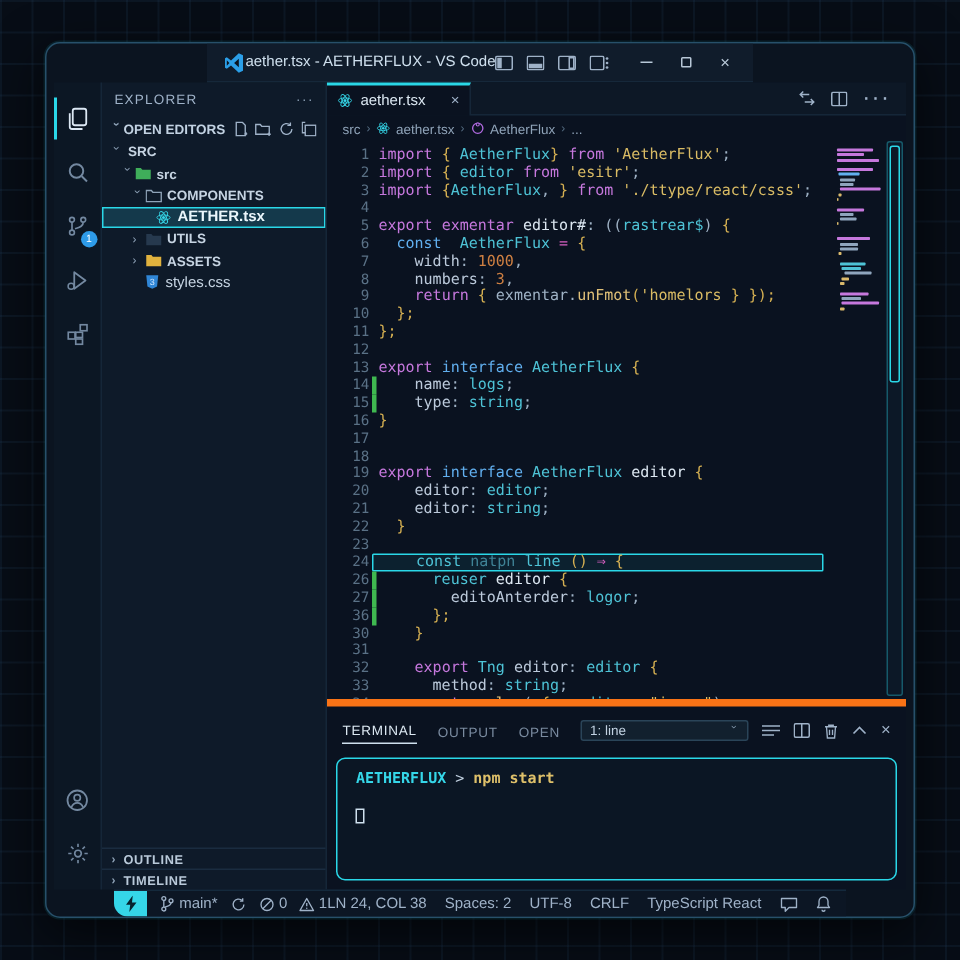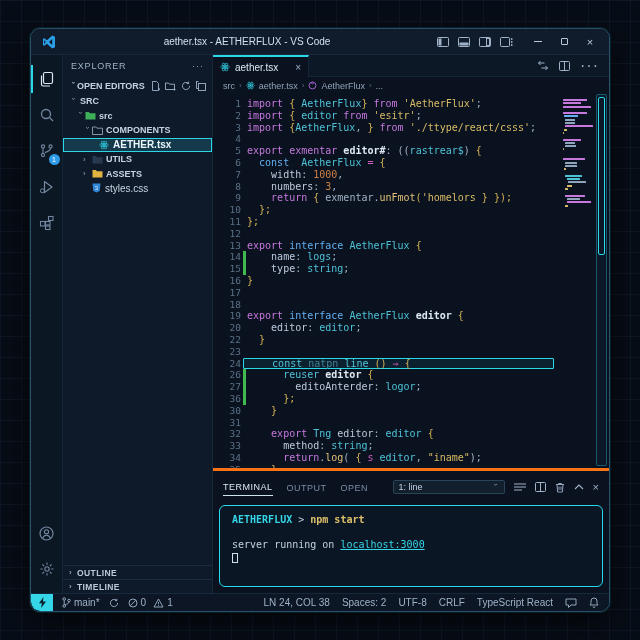--- a/index.html
+++ b/index.html
@@ -10,21 +10,21 @@
     background-image:
       linear-gradient(rgba(34,64,92,.20) 1px, transparent 1px),
       linear-gradient(90deg, rgba(34,64,92,.20) 1px, transparent 1px);
     background-size:21px 21px;
     color:#c2d2e2; overflow:hidden; position:relative;
   }
   .window {
     position:absolute; left:30px; top:28px; width:580px; height:584px;
     background:#0b1420; border:1px solid #27506a; border-radius:10px;
     box-shadow:0 0 0 1px rgba(42,216,232,.10), 0 10px 34px rgba(0,0,0,.65);
-    display:flex; flex-direction:column; overflow:hidden;
+    display:flex; flex-direction:column; overflow:hidden;align-items:center;
   }
   
   .titlebar { height:26px; background:#101c2b; display:flex; align-items:center; flex:none;
     border-bottom:1px solid #16283a; padding:0 8px; }
   .vscode-logo { width:16px; height:16px; flex:none; margin-left:2px; }
   .tb-title { flex:1; text-align:center; font-size:10px; color:#cfe0ee; }
   .tb-icons { display:flex; align-items:center; gap:9px; color:#9fb2c8; }
   .tb-icons svg { display:block; }
   .winctl { display:flex; align-items:center; gap:4px; margin-left:14px; }
   .winbtn { width:22px; height:18px; display:flex; align-items:center; justify-content:center; color:#b8c8d8; font-size:11px; border-radius:3px; }
@@ -67,27 +67,27 @@
   .code-lines { position:absolute; inset:4px 0 0 0; }
   .code-row { height:11.8px; display:flex; align-items:center; font-size:10px; line-height:11.8px; }
   .code-row .ln { width:28px; text-align:right; color:#5a7186; flex:none; font-size:9.5px; }
   .rowbox { flex:1; display:flex; align-items:center; height:100%; margin-left:2px; position:relative; padding-left:4px; }
   .rowbox .changebar { position:absolute; left:0; top:0; bottom:0; width:2.5px; background:#3fb950; }
   .code-text { white-space:pre; }
   .code-row.hl .rowbox { border:1px solid #2ad8e8; background:rgba(42,216,232,.08); margin-right:55px; border-radius:1px; }
   .tk-kw{color:#c678dd} .tk-kw2{color:#61afef} .tk-type{color:#4ec3d6}
   .tk-fn{color:#e0c078} .tk-str{color:#d9bb64} .tk-num{color:#cd7f42}
   .tk-pun{color:#d4af52} .tk-op{color:#d55fc0} .tk-txt{color:#9fb2c5}
-  .tk-prop{color:#bccadb} .tk-bold{color:#dde8f2;font-weight:bold} .tk-dimteal{color:#3f8396}
+  .tk-prop{color:#bccadb} .tk-bold{color:#dde8f2;font-weight:normal} .tk-dimteal{color:#3f8396}
   .minimap { position:absolute; right:16px; top:5px; width:30px; }
   .minimap div { margin-bottom:1.3px; border-radius:.5px; }
   .scrollbar { position:absolute; right:2px; top:0; bottom:2px; width:11px; border:1px solid rgba(42,216,232,.35); border-radius:2px; background:rgba(14,30,46,.5); }
   .scroll-thumb { position:absolute; left:1px; right:1px; top:2px; height:158px; border:1.5px solid #2ad8e8; border-radius:2px; }
   
-  .termheader { height:22px; flex:none; border-top:3px solid #f97316; display:flex; align-items:center; padding:16px 10px; gap:14px; font-size:9px; color:#7a8ba0; }
+  .termheader { height:22px; flex:none; border-top:5px solid #f97316; display:flex; align-items:center; padding:16px 10px; gap:14px; font-size:9px; color:#7a8ba0; }
   .term-tab { letter-spacing:.5px; padding:4px 0 3px; }
   .term-tab.active { color:#dce8f2; border-bottom:1px solid #cfe0ee; }
   .term-right { margin-left:auto; display:flex; align-items:center; gap:9px; color:#9fb2c8; }
   .term-select { width:112px; height:14px; background:#12202e; border:1px solid #2a4458; border-radius:2px; display:flex; align-items:center; font-size:9px; color:#c2d2e2; padding:0 5px; gap:4px; }
   .term-select .chev { margin-left:auto; transform:rotate(90deg); font-size:7px; }
   .termbody { height:90px; flex:none; padding:2px 6px 6px 6px; }
   .termbox { height:100%; border:1.5px solid #2ad8e8; border-radius:6px; background:rgba(12,26,40,.55); padding:8px 12px; font-family:"DejaVu Sans Mono", monospace; font-size:10px; }
   .term-line { height:12.5px; line-height:12.5px; white-space:pre; }
   .t-cy{color:#35d6e8;font-weight:bold} .t-w{color:#c2d2e2} .t-y{color:#dec06a;font-weight:bold}
   .t-link{color:#35d6e8;text-decoration:underline}
@@ -456,20 +456,26 @@
             <div class="code-row">
               <span class="ln">19</span>
               <span class="rowbox">
                 <span class="code-text"><span class="tk-kw">export</span><span class="tk-txt"> </span><span class="tk-kw2">interface</span><span class="tk-txt"> </span><span class="tk-type">AetherFlux</span><span class="tk-txt"> </span><span class="tk-bold">editor</span><span class="tk-txt"> </span><span class="tk-pun">{</span></span>
               </span>
             </div>
             <div class="code-row">
               <span class="ln">20</span>
               <span class="rowbox">
                 <span class="code-text"><span class="tk-txt">    </span><span class="tk-prop">editor</span><span class="tk-txt">: </span><span class="tk-type">editor</span><span class="tk-txt">;</span></span>
+              </span>
+            </div>
+            <div class="code-row">
+              <span class="ln">21</span>
+              <span class="rowbox">
+                <span class="code-text"><span class="tk-txt">    </span><span class="tk-prop">editor</span><span class="tk-txt">: </span><span class="tk-type">string</span><span class="tk-txt">;</span></span>
               </span>
             </div>
             <div class="code-row">
               <span class="ln">22</span>
               <span class="rowbox">
                 <span class="code-text"><span class="tk-txt">  </span><span class="tk-pun">}</span></span>
               </span>
             </div>
             <div class="code-row">
               <span class="ln">23</span>
@@ -603,21 +609,20 @@
           <svg width="10" height="6" viewBox="0 0 10 6">
               <path d="M1 5 5 1l4 4" fill="none" stroke="currentColor" stroke-width="1.1"></path>
             </svg>
           <span style="font-size:11px;">×</span>
         </div>
       </div>
       <div class="termbody">
         <div class="termbox">
             <div class="term-line"><span class="t-cy">AETHERFLUX</span><span class="t-w"> &gt; </span><span class="t-y">npm start</span></div>
             <div class="term-line">&nbsp;</div>
-            <div class="term-line"><span class="t-w">server running on </span><span class="t-link">localhost:3000</span></div>
             <div class="term-line"><span class="t-cursor"></span></div>
           </div>
       </div>
     </div>
   </div>
 
   <div class="statusbar">
     <div class="remote-box">
       <svg width="9" height="11" viewBox="0 0 9 11">
           <path d="M5.5 0 1 6.2h2.8L3.2 11l4.8-6.4H5z" fill="#06222e"></path>

